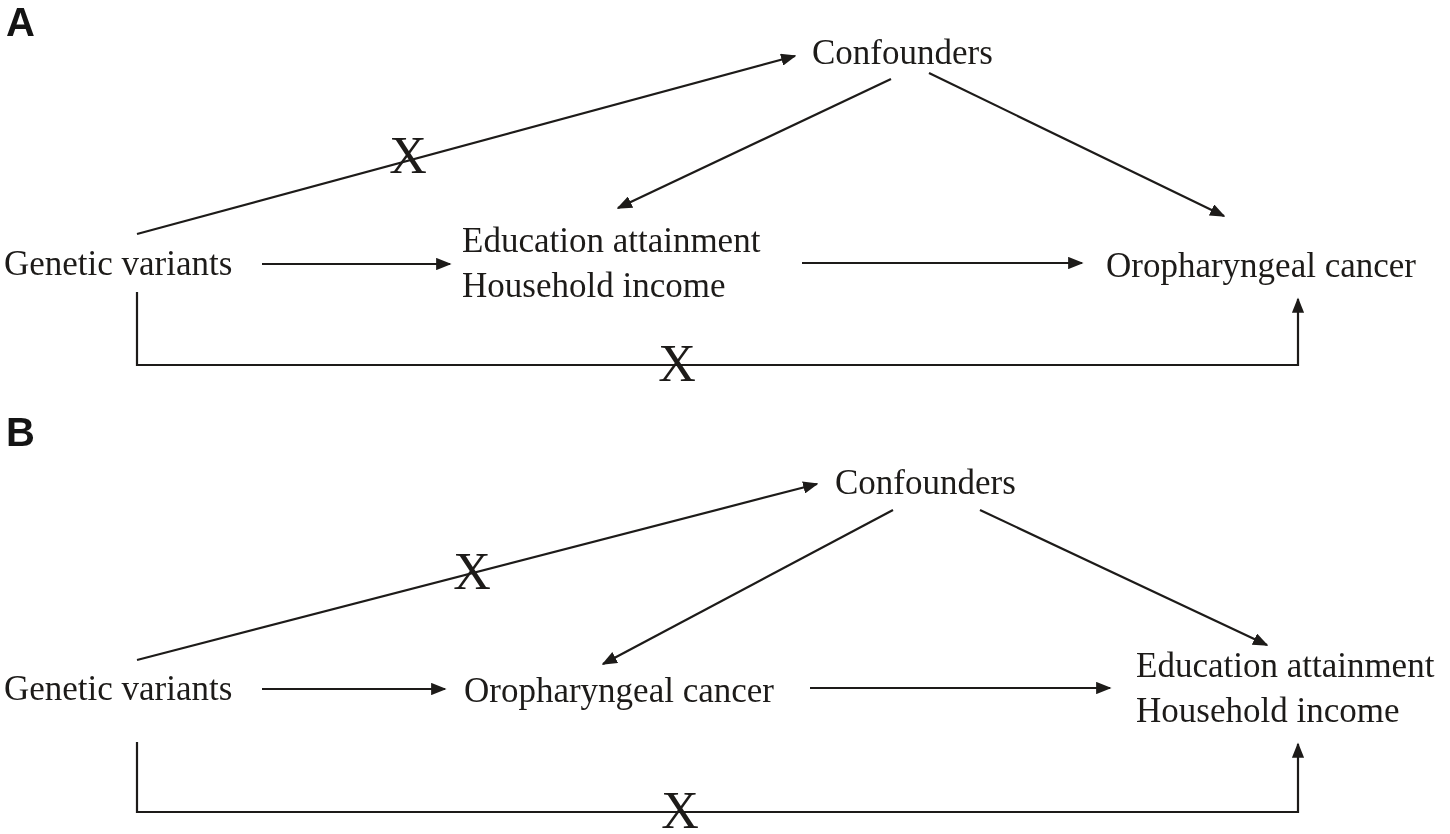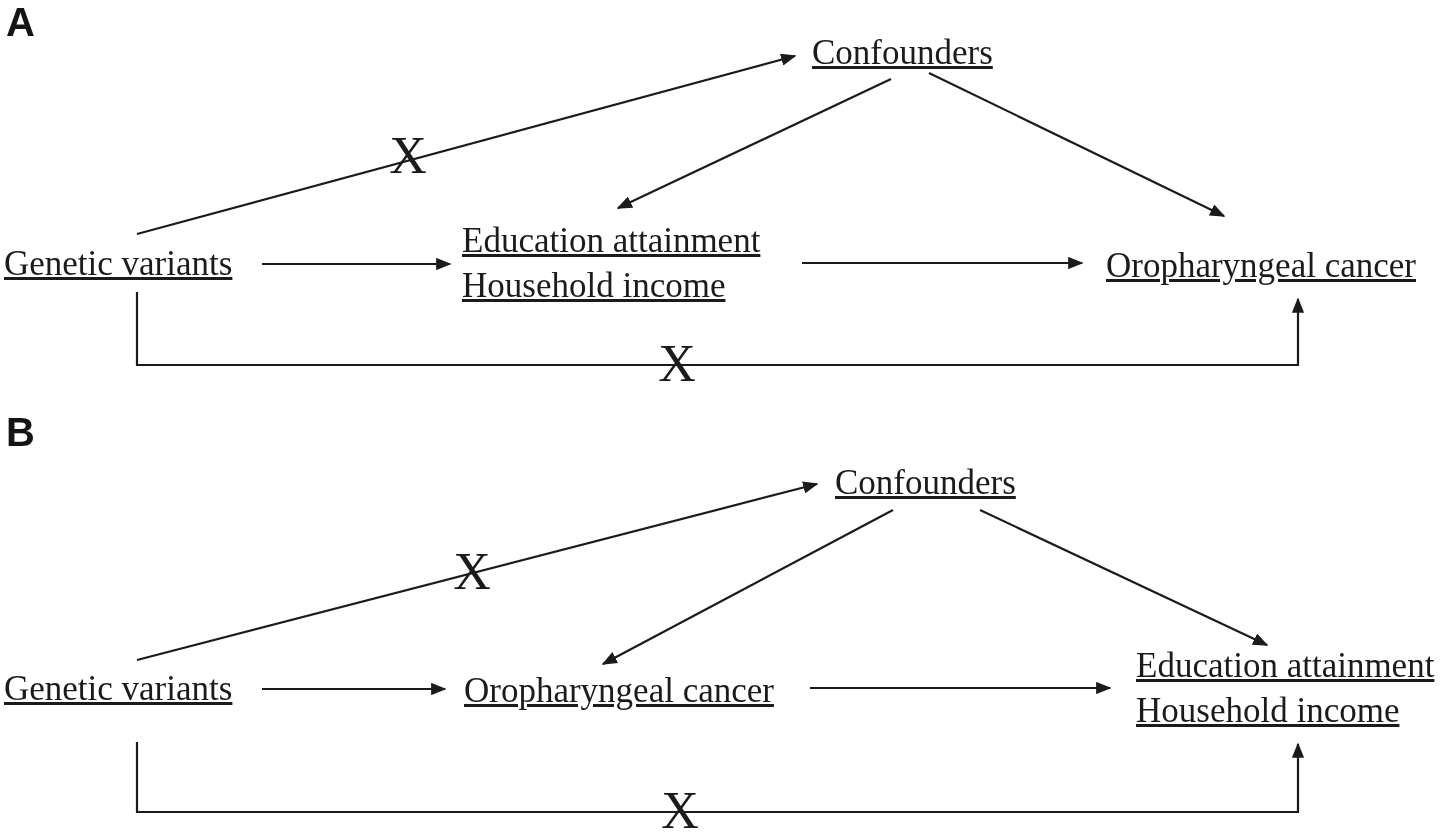--- a/index.html
+++ b/index.html
@@ -29,21 +29,21 @@
     line-height: 1;
     color: #141414;
     white-space: nowrap;
   }
   .node {
     position: absolute;
     font-size: 35px;
     line-height: 45px;
     white-space: nowrap;
   }
-  .node .line { display: block; text-decoration: underline; }
+  .node .line { display: block; }
   .xmark {
     position: absolute;
     font-size: 52px;
     line-height: 1;
     transform: translate(-50%, -54%);
     white-space: nowrap;
   }
 </style>
 </head>
 <body>

